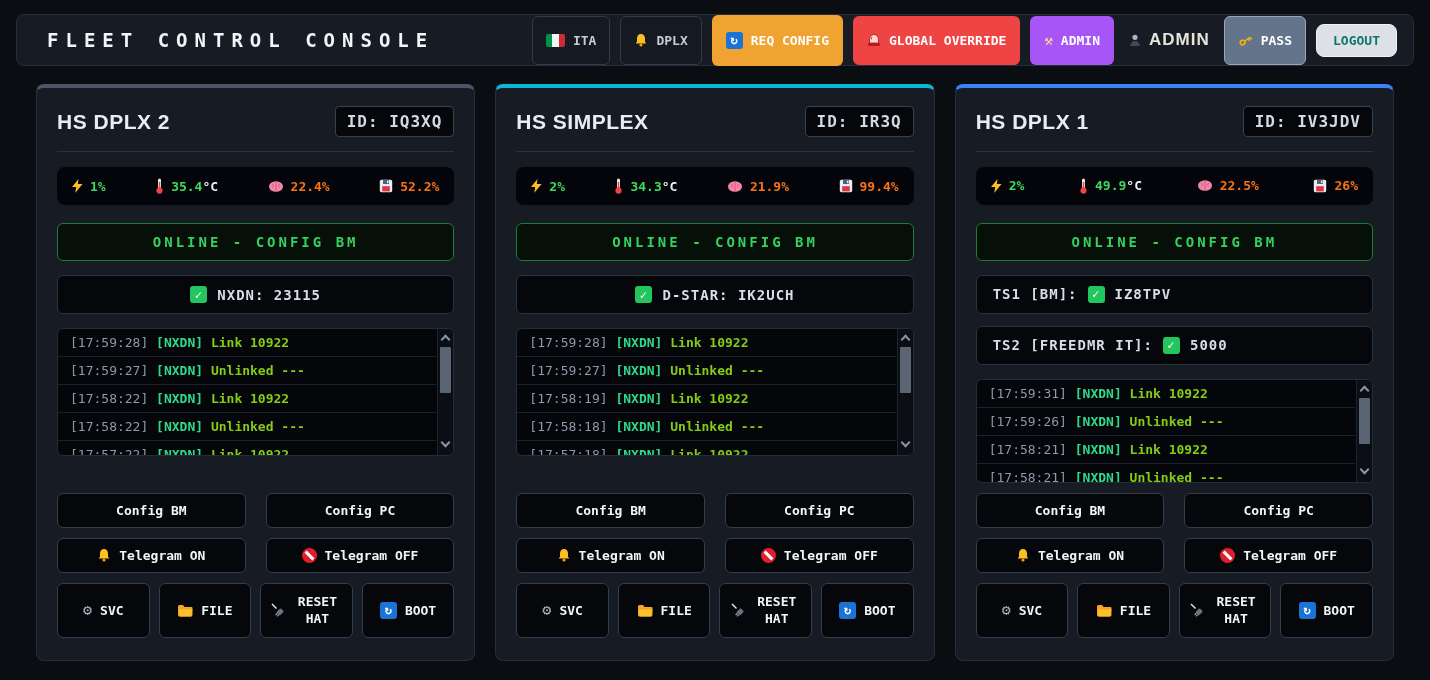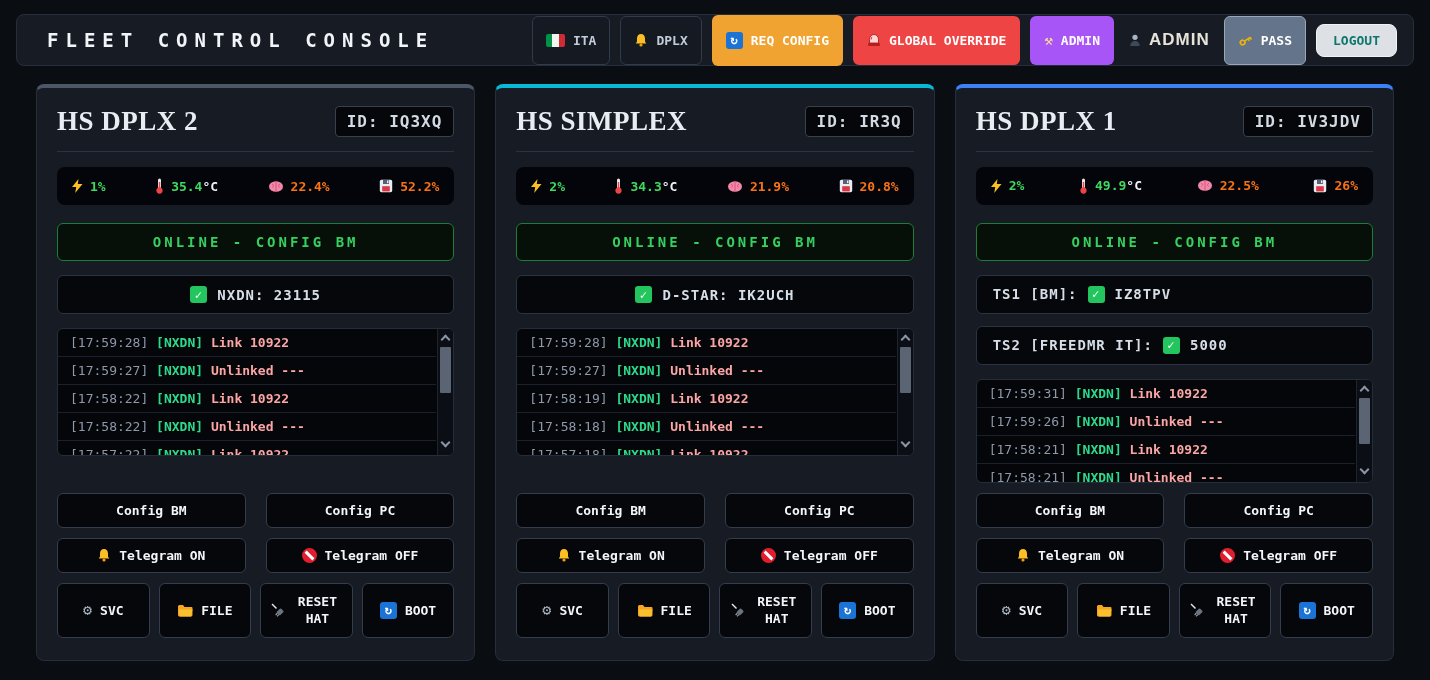--- a/index.html
+++ b/index.html
@@ -87,22 +87,22 @@
     border: 1px solid #262e3b;
     border-top-width: 4px;
     border-radius: 8px;
     padding: 18px 20px 22px;
     display: flex;
     flex-direction: column;
   }
 
   .card-head { display: flex; align-items: center; justify-content: space-between; }
   .card-title {
-    font-family: Liberation Serif, serif;
-    font-size: 27px; font-weight: bold; color: #e8edf4; letter-spacing: 0.5px;
+    font-family: Liberation Sans, sans-serif;
+    font-size: 21px; font-weight: bold; color: #e8edf4; letter-spacing: 0.5px;
   }
   .id-badge {
     font-size: 16px; font-weight: bold; color: #d3dae3; letter-spacing: 1px;
     background: #05070b; border: 1px solid #38414f; border-radius: 4px;
     padding: 5px 11px;
   }
   .divider { height: 1px; background: #2a3343; margin: 14px 0 0; }
 
   .stats {
     margin-top: 15px;
@@ -153,21 +153,21 @@
   }
   .log-body { position: absolute; inset: 0 17px 0 0; overflow: hidden; }
   .log-row {
     padding: 6px 4px 6px 12px;
     border-bottom: 1px solid #1a212c;
     font-size: 13px;
     white-space: nowrap;
   }
   .log-time { color: #8e99a9; }
   .log-tag { color: #2dd98a; font-weight: bold; }
-  .log-msg { color: #fca5a5; font-weight: bold; }
+  .log-msg { color: #84cc16; font-weight: bold; }
 
   .scrollbar {
     position: absolute; top: 0; right: 0; bottom: 0; width: 16px;
     background: #0b0e14; border-left: 1px solid #1c2430;
     display: flex; flex-direction: column; align-items: center;
   }
   .chev { width: 7px; height: 7px; border-left: 2px solid #8b95a5; border-top: 2px solid #8b95a5; flex: none; }
   .chev-up { transform: rotate(45deg); margin-top: 7px; }
   .chev-down { transform: rotate(225deg); margin-top: auto; margin-bottom: 9px; }
   .thumb { position: absolute; top: 18px; left: 2px; right: 2px; height: 46px; background: #5b6472; border-radius: 1px; }
@@ -407,21 +407,21 @@
           </svg>
         <span class="v-white">21.9%</span>
       </span>
       <span class="stat">
         <svg class="icon-svg" width="14" height="14" viewBox="0 0 14 14">
             <rect x="0.8" y="0.8" width="12.4" height="12.4" rx="1.6" fill="#e8edf4"></rect>
             <rect x="4" y="0.8" width="6" height="4.2" fill="#566272"></rect>
             <rect x="8" y="1.5" width="1.4" height="2.6" fill="#e8edf4"></rect>
             <rect x="3.2" y="7.2" width="7.6" height="5.2" fill="#dc3545"></rect>
           </svg>
-        <span class="v-white">20.8%</span>
+        <span class="v-white">99.4%</span>
       </span>
     </div>
 
     <div class="status-banner">ONLINE - CONFIG BM</div>
 
     <div class="net-box net-center">
       <span class="check-chip">✓</span>
       <span>D-STAR: IK2UCH</span>
     </div>
 

